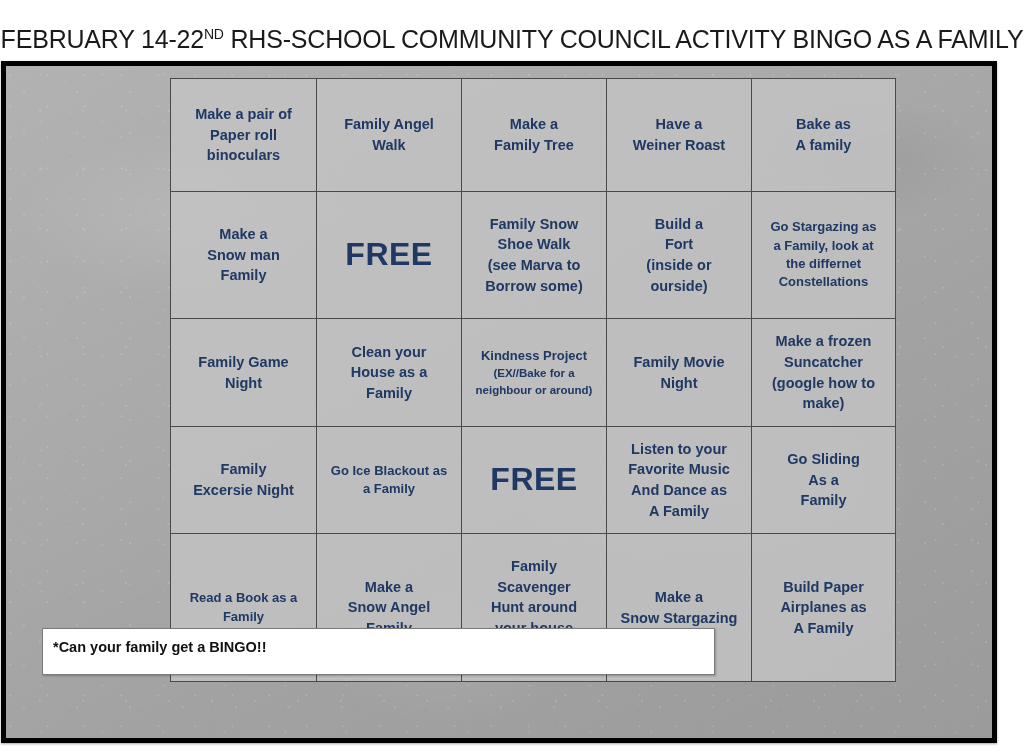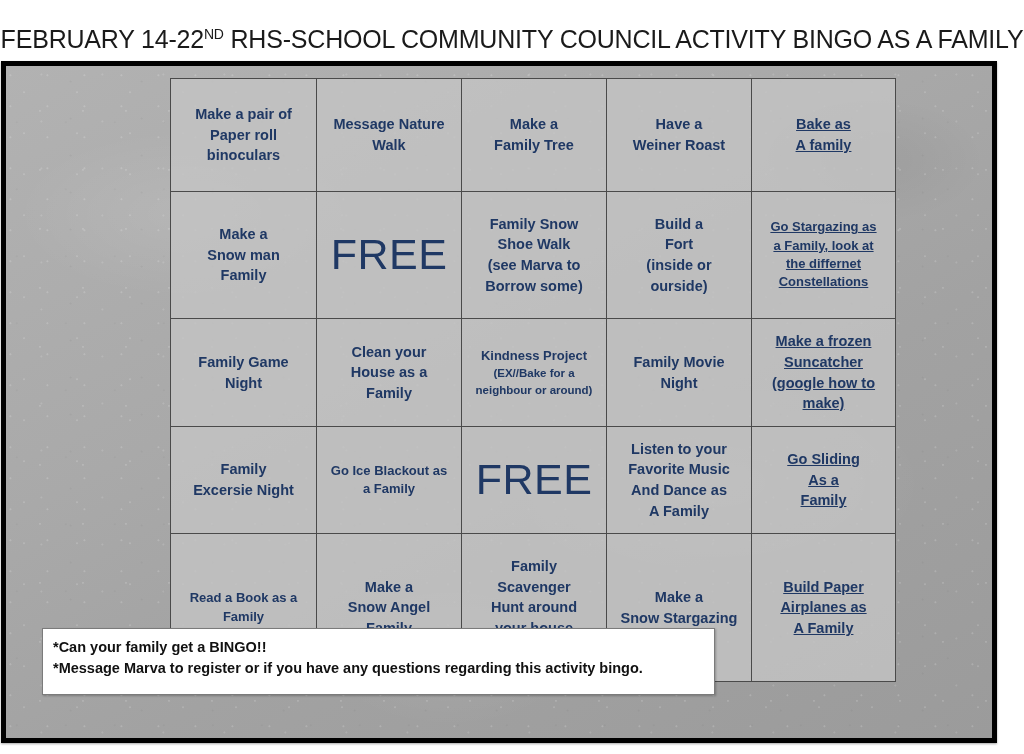--- a/index.html
+++ b/index.html
@@ -84,29 +84,29 @@
     font-weight: bold;
     text-align: center;
     vertical-align: middle;
     padding: 6px 4px;
     line-height: 1.42;
   }
   #bingo-table td.w0 { width: 137px; }
   #bingo-table td.w1 { width: 136px; }
   #bingo-table td.w2 { width: 136px; }
   #bingo-table td.w3 { width: 136px; }
-  #bingo-table td.w4 { width: 135px; text-decoration: underline; }
+  #bingo-table td.w4 { width: 135px; }
 
   .cell-line { display: block; }
   .cell-line.s-md  { font-size: 14.5px; }
   .cell-line.s-sm  { font-size: 13px; }
   .cell-line.s-xs  { font-size: 11.5px; }
   .cell-line.s-free {
-    font-size: 43px;
-    font-weight: normal;
+    font-size: 32px;
+    font-weight: bold;
     letter-spacing: 0.5px;
     line-height: 1.05;
     color: #1f3864;
   }
 
   td.row-h1 { height: 100px; }
   td.row-h2 { height: 114px; }
   td.row-h3 { height: 95px; }
   td.row-h4 { height: 94px; }
   td.row-h5 { height: 135px; }
@@ -149,21 +149,21 @@
 
   <table id="bingo-table">
     <tbody>
         <tr>
           <td class="w0 row-h1">
             <span class="cell-line s-md">Make a pair of</span>
             <span class="cell-line s-md">Paper roll</span>
             <span class="cell-line s-md">binoculars</span>
           </td>
           <td class="w1 row-h1">
-            <span class="cell-line s-md">Message Nature</span>
+            <span class="cell-line s-md">Family Angel</span>
             <span class="cell-line s-md">Walk</span>
           </td>
           <td class="w2 row-h1">
             <span class="cell-line s-md">Make a</span>
             <span class="cell-line s-md">Family Tree</span>
           </td>
           <td class="w3 row-h1">
             <span class="cell-line s-md">Have a</span>
             <span class="cell-line s-md">Weiner Roast</span>
           </td>
@@ -275,15 +275,14 @@
             <span class="cell-line s-md">Build Paper</span>
             <span class="cell-line s-md">Airplanes as</span>
             <span class="cell-line s-md">A Family</span>
           </td>
         </tr>
       </tbody>
   </table>
 
   <div id="notes-box">
       <div class="note-line">*Can your family get a BINGO!!</div>
-      <div class="note-line">*Message Marva to register or if you have any questions regarding this activity bingo.</div>
     </div>
 </div>
 
 </body></html>

